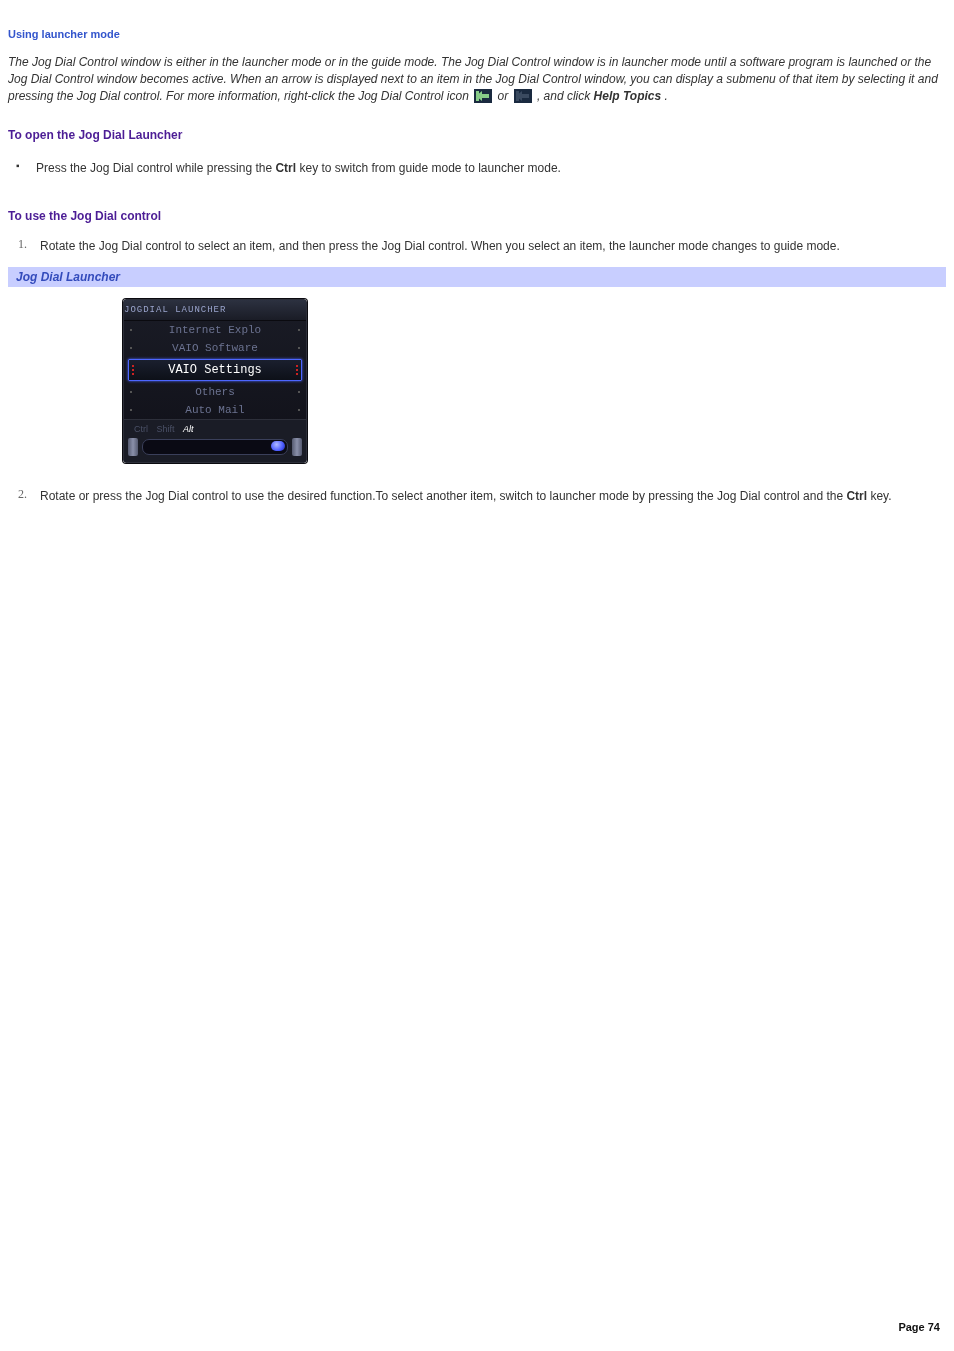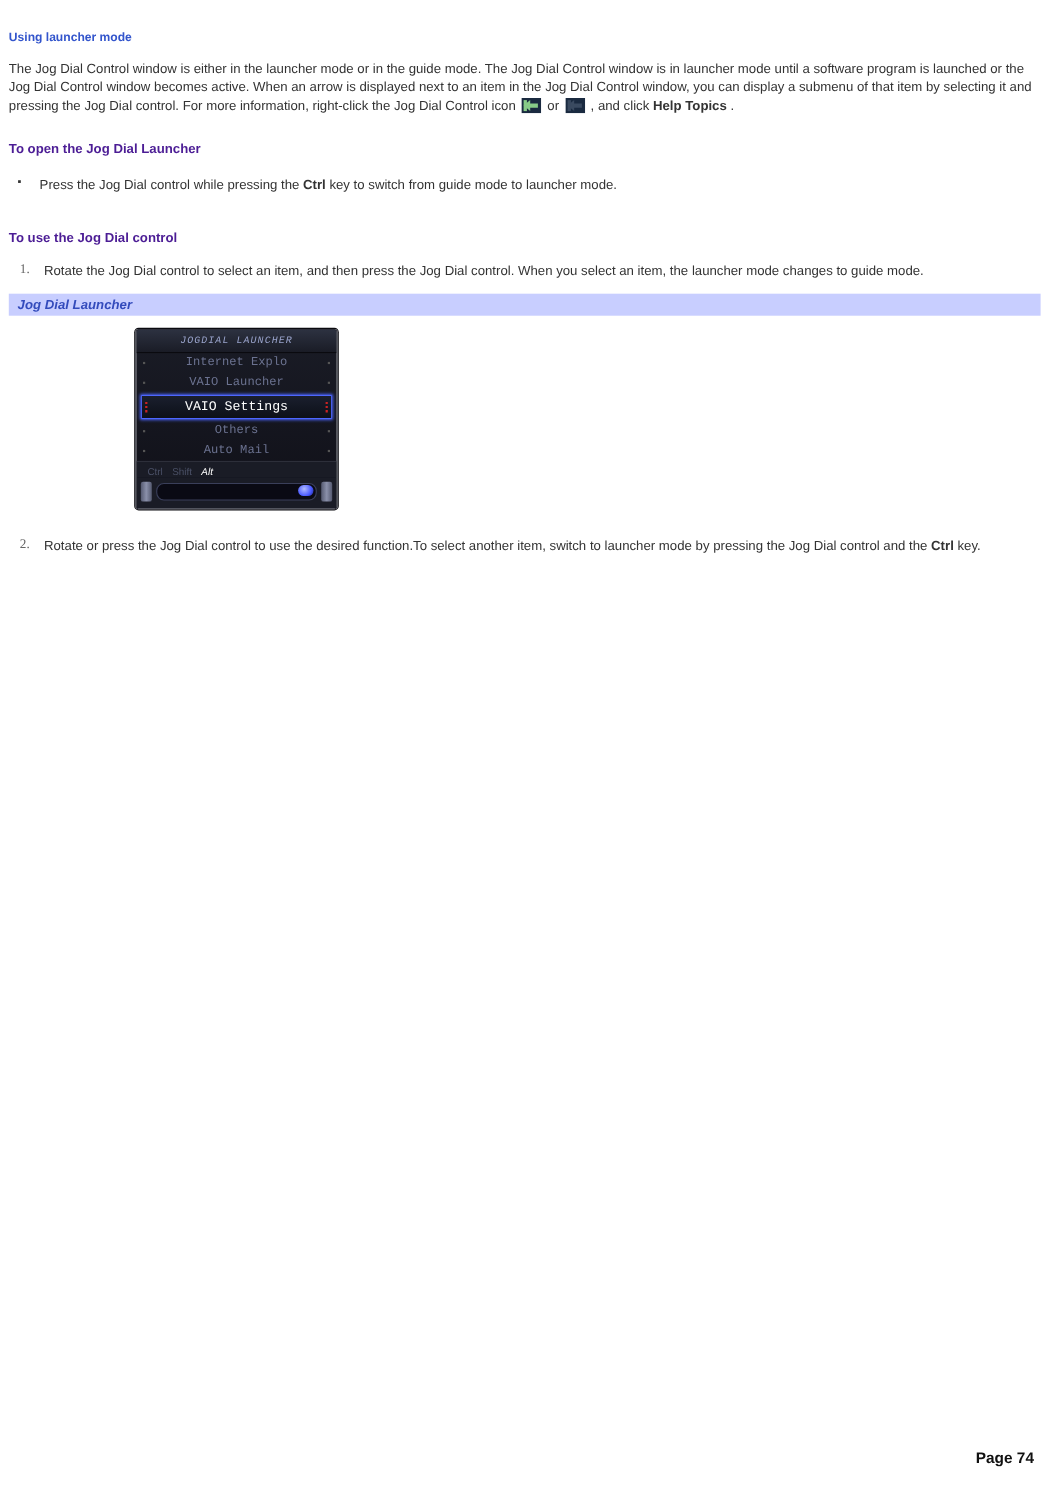--- a/index.html
+++ b/index.html
@@ -13,20 +13,21 @@
     }
     h2.title {
       color: #3355cc;
       font-size: 11px;
       font-weight: bold;
       margin: 20px 0 14px 0;
     }
     p.intro {
       margin: 6px 0;
       line-height: 1.4;
+      font-style: italic;
     }
     .inline-icon {
       display: inline-block;
       width: 18px;
       height: 14px;
       vertical-align: middle;
       margin: 0 2px;
     }
     .icon-svg {
       width: 100%;
@@ -95,27 +96,25 @@
       background: linear-gradient(#1a1c26, #101018);
       border: 1px solid #2d2f3a;
       border-radius: 3px;
       box-shadow: 0 0 0 1px #0a0a0f;
       font-family: "Courier New", monospace;
       overflow: hidden;
     }
     .launcher .l-title {
       height: 20px;
       line-height: 20px;
-      text-align: center;
       font-size: 9px;
       letter-spacing: 1px;
       color: #9aa4cc;
       background: linear-gradient(#2c3140, #1a1c26);
       border-bottom: 1px solid #0a0a0f;
-      font-style: italic;
     }
     .launcher .l-items {
       padding: 0;
     }
     .launcher .l-item {
       height: 18px;
       line-height: 18px;
       text-align: center;
       font-size: 11px;
       color: #6b7290;
@@ -195,21 +194,21 @@
       top: 1px;
       width: 14px;
       height: 10px;
       background: radial-gradient(circle at 40% 35%, #b0baff, #4a5aff 60%, #1a2290);
       border-radius: 6px;
     }
     .page-footer {
       position: fixed;
       bottom: 18px;
       right: 14px;
-      font-size: 14px;
+      font-size: 11px;
       font-weight: bold;
       color: #111;
     }
   </style>
 </head>
 <body>
 
 <h2 class="title">Using launcher mode</h2>
 
 <p class="intro">
@@ -257,21 +256,21 @@
   <div class="launcher">
     <div class="l-title">JOGDIAL LAUNCHER</div>
     <div class="l-items">
       <div class="l-item">
         <span class="dot left"></span>
         <span>Internet Explo</span>
         <span class="dot right"></span>
       </div>
       <div class="l-item">
         <span class="dot left"></span>
-        <span>VAIO Launcher</span>
+        <span>VAIO Software</span>
         <span class="dot right"></span>
       </div>
       <div class="l-selected">VAIO Settings</div>
       <div class="l-item">
         <span class="dot left"></span>
         <span>Others</span>
         <span class="dot right"></span>
       </div>
       <div class="l-item">
         <span class="dot left"></span>

